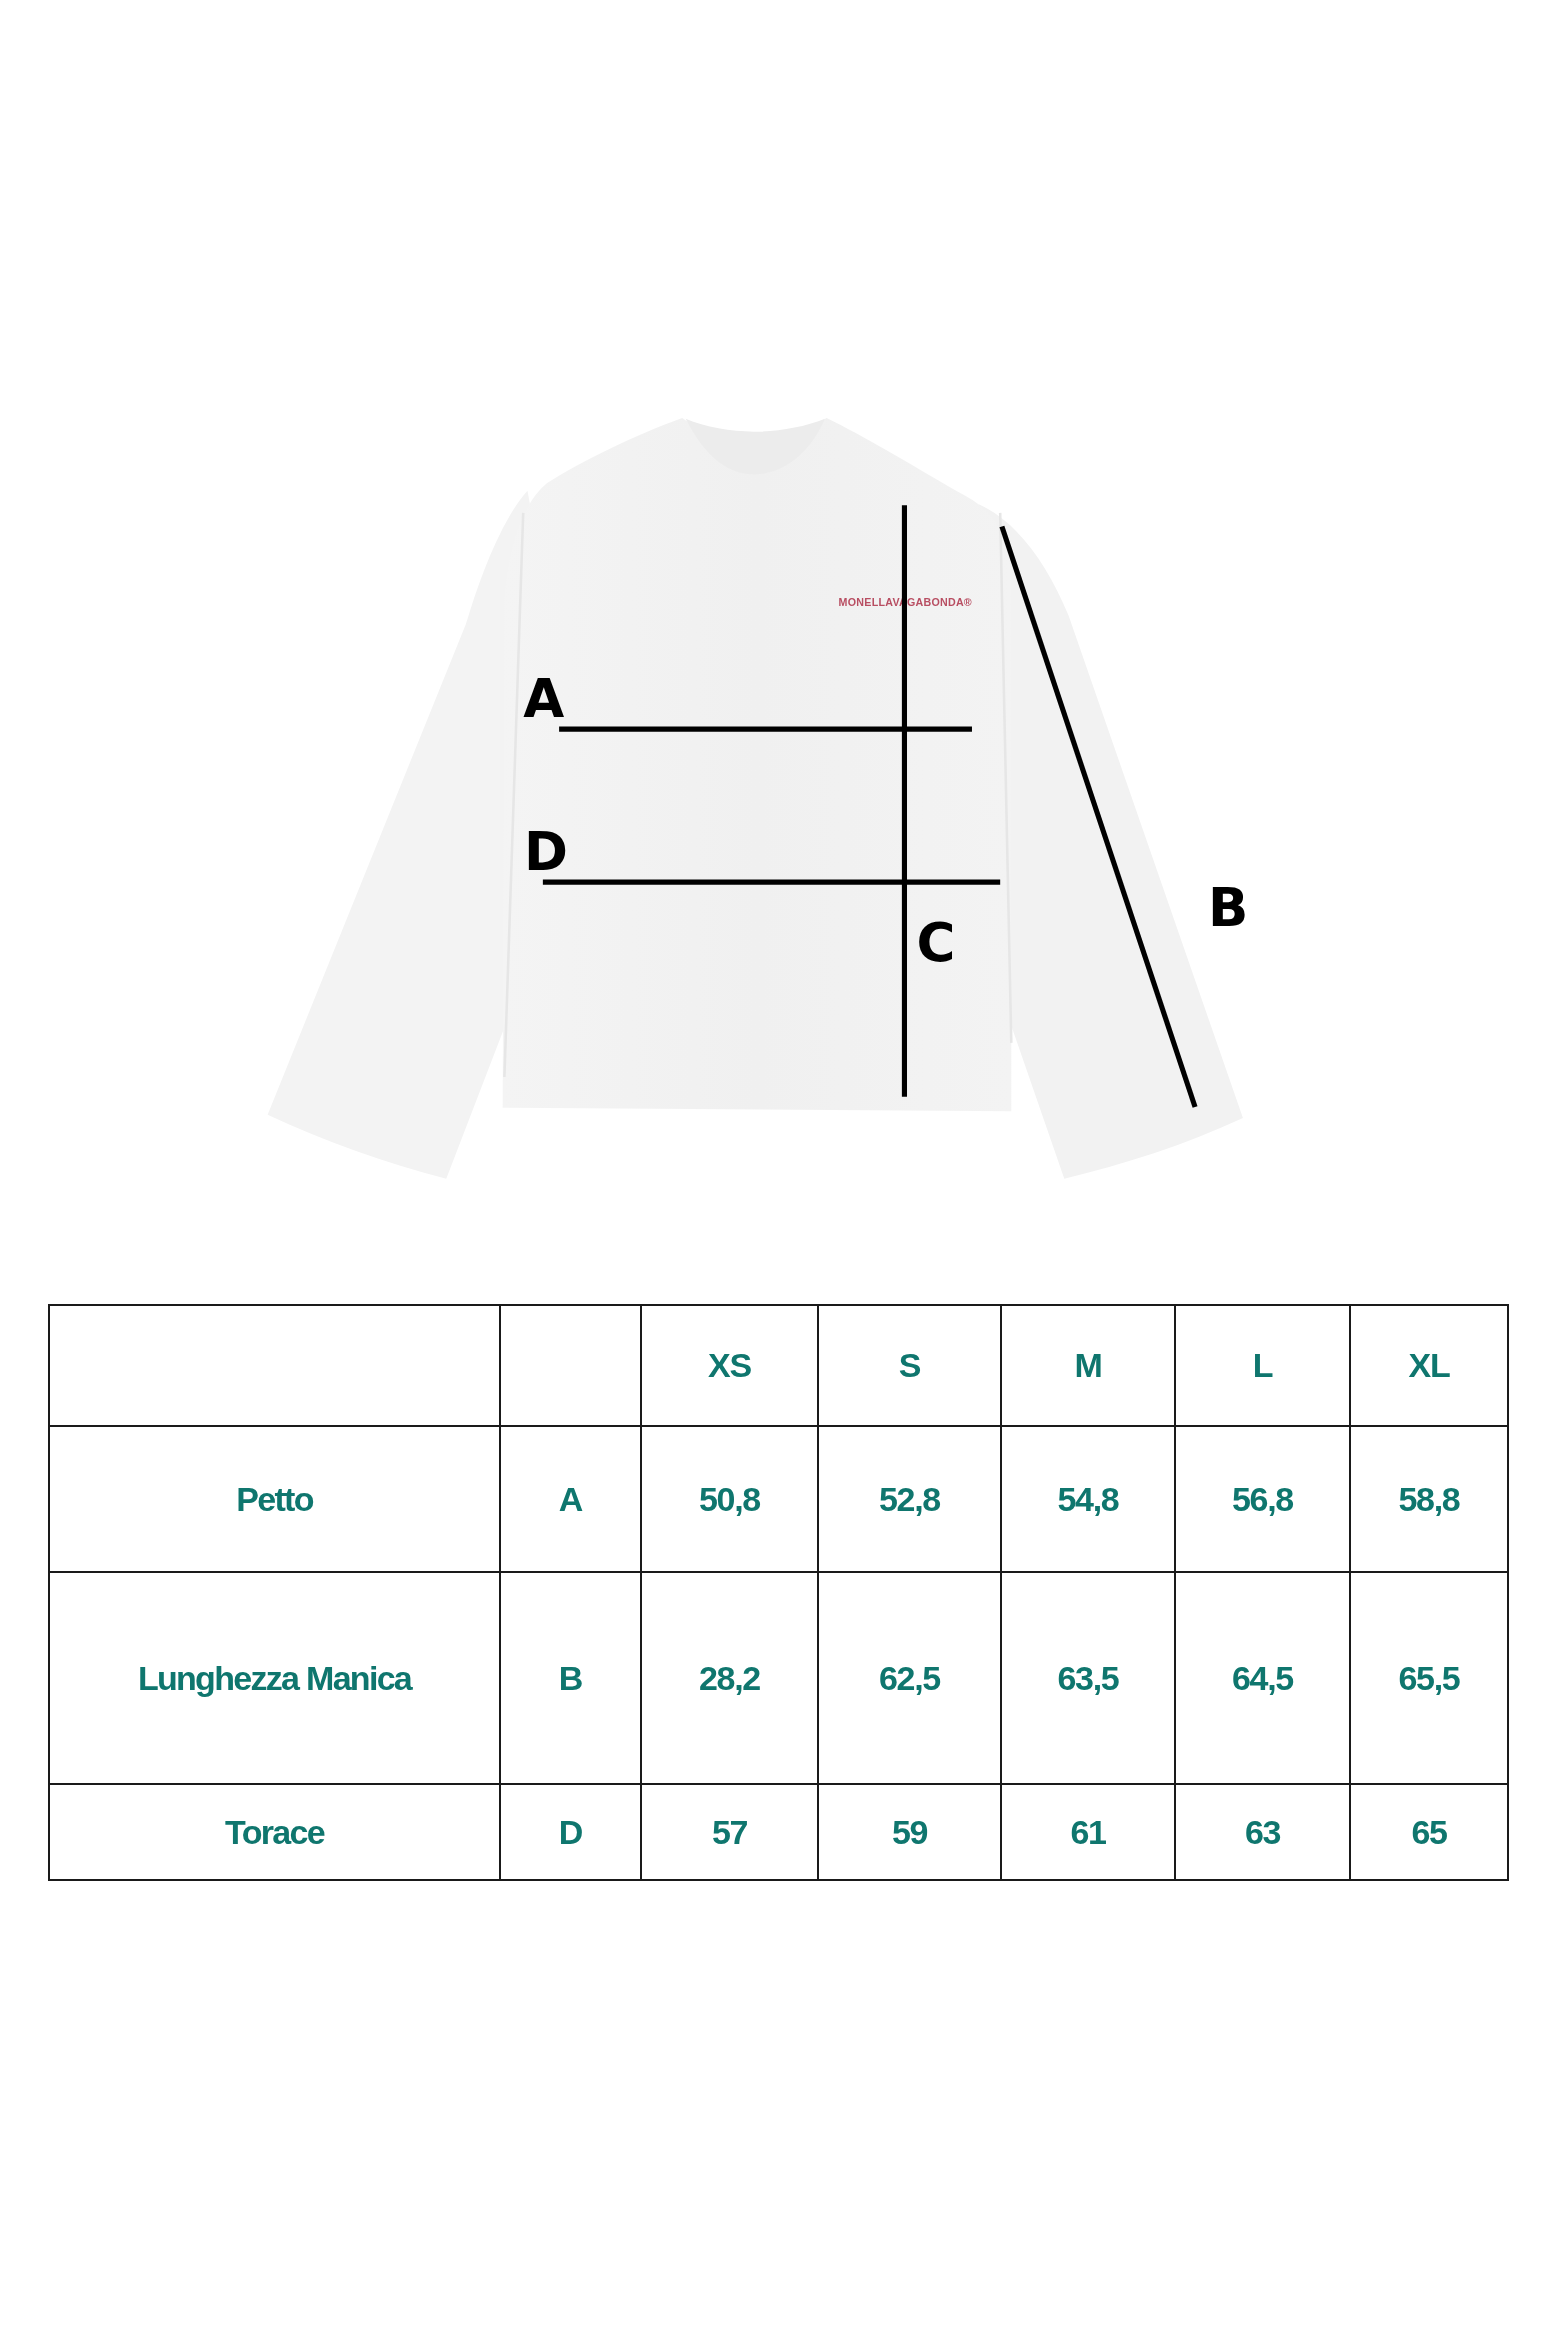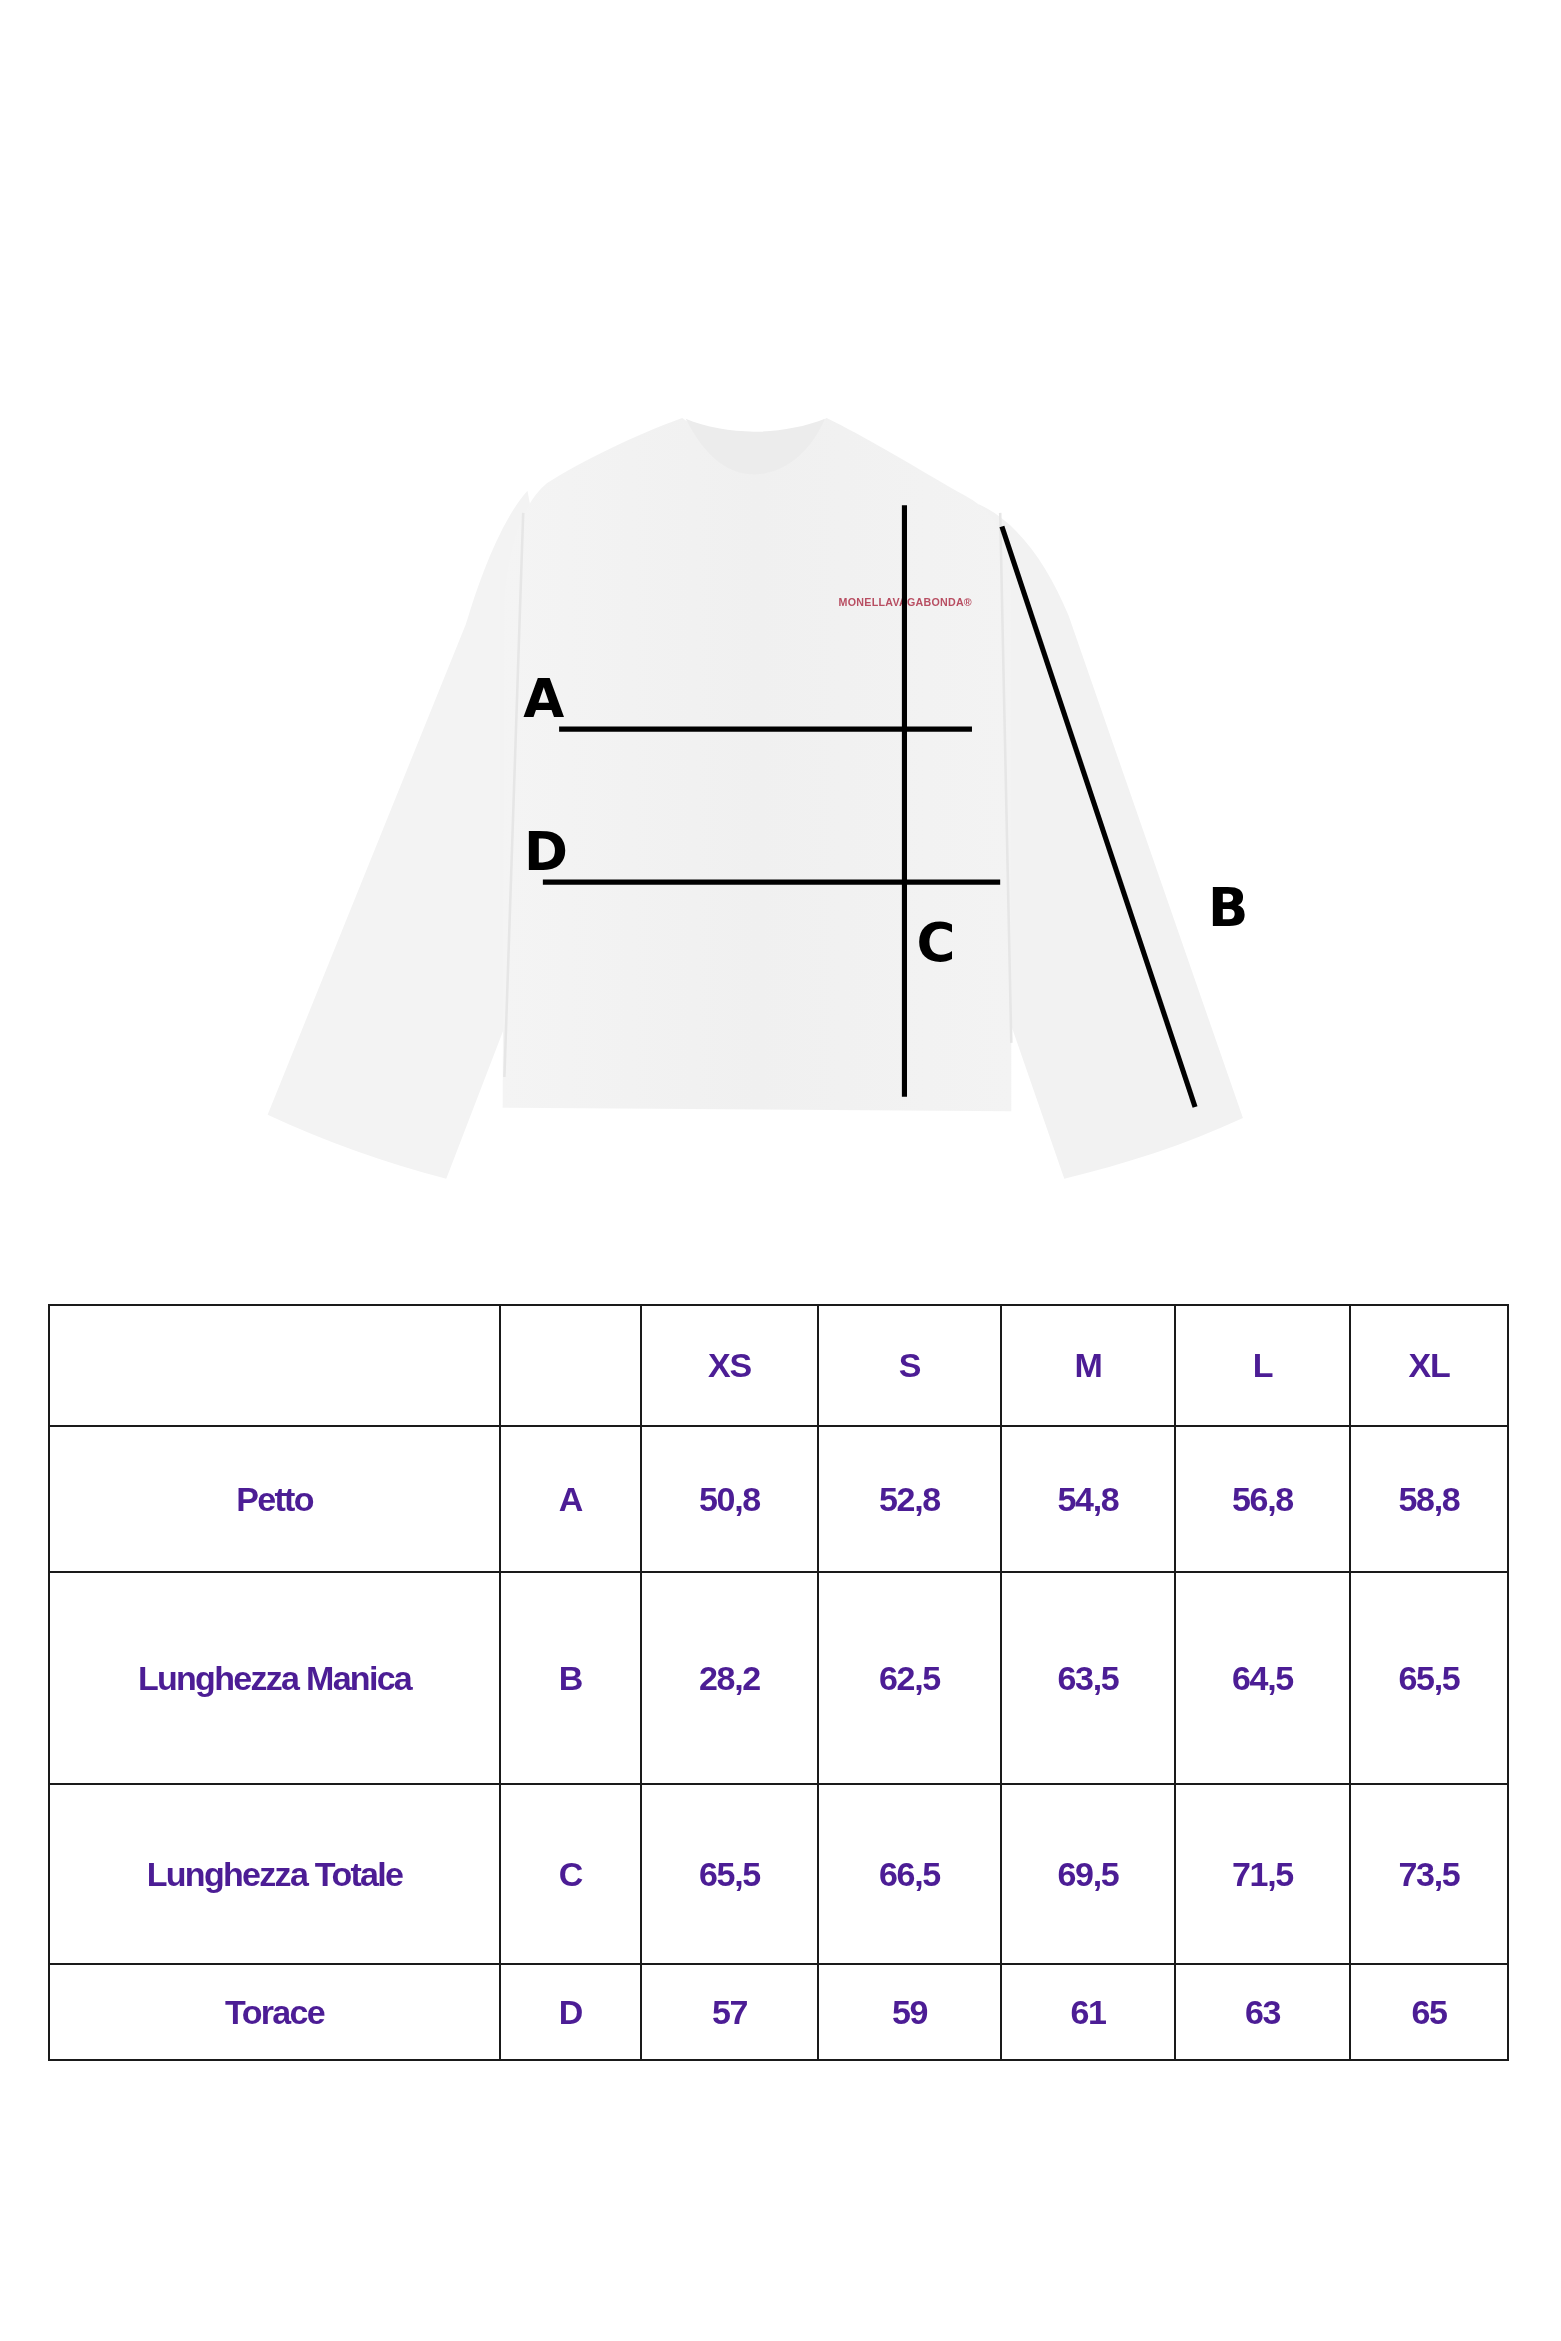--- a/index.html
+++ b/index.html
@@ -5,21 +5,21 @@
   html, body { margin: 0; padding: 0; background: #ffffff; }
   body { width: 1561px; height: 2342px; position: relative; overflow: hidden;
          font-family: "Liberation Sans", "DejaVu Sans", sans-serif; }
   #garment-figure { position: absolute; left: 0; top: 0; width: 1561px; height: 1248px; }
   .diagram-label { font-family: "DejaVu Sans", "Liberation Sans", sans-serif; font-weight: bold; font-size: 62px; fill: #000; }
   .logo-text { font-family: "Liberation Sans", sans-serif; font-weight: bold; font-size: 12.5px; fill: #b84e62; letter-spacing: 0.3px; }
 
   #size-table { position: absolute; left: 48px; top: 1304px; border-collapse: collapse;
                 table-layout: fixed; width: 1459px; }
   #size-table td { border: 2.1px solid #1a1a1a; text-align: center; vertical-align: middle;
-                   font-weight: bold; color: #4c1d95; font-size: 34px; letter-spacing: -1.3px; padding: 7px; }
+                   font-weight: bold; color: #0f766e; font-size: 34px; letter-spacing: -1.3px; padding: 7px; }
   #size-table td.measure-name { letter-spacing: -1.7px; }
   .row-header { height: 121px; }
   .row-petto { height: 146px; }
   .row-manica { height: 212px; }
   .row-totale { height: 180px; }
   .row-torace { height: 96px; }
 </style>
 </head>
 <body>
 
@@ -87,29 +87,20 @@
   </tr>
   <tr class="row-manica">
     <td class="measure-name">Lunghezza Manica</td>
     <td>B</td>
     <td>28,2</td>
     <td>62,5</td>
     <td>63,5</td>
     <td>64,5</td>
     <td>65,5</td>
   </tr>
-  <tr class="row-totale">
-    <td class="measure-name">Lunghezza Totale</td>
-    <td>C</td>
-    <td>65,5</td>
-    <td>66,5</td>
-    <td>69,5</td>
-    <td>71,5</td>
-    <td>73,5</td>
-  </tr>
   <tr class="row-torace">
     <td class="measure-name">Torace</td>
     <td>D</td>
     <td>57</td>
     <td>59</td>
     <td>61</td>
     <td>63</td>
     <td>65</td>
   </tr>
 </tbody>

